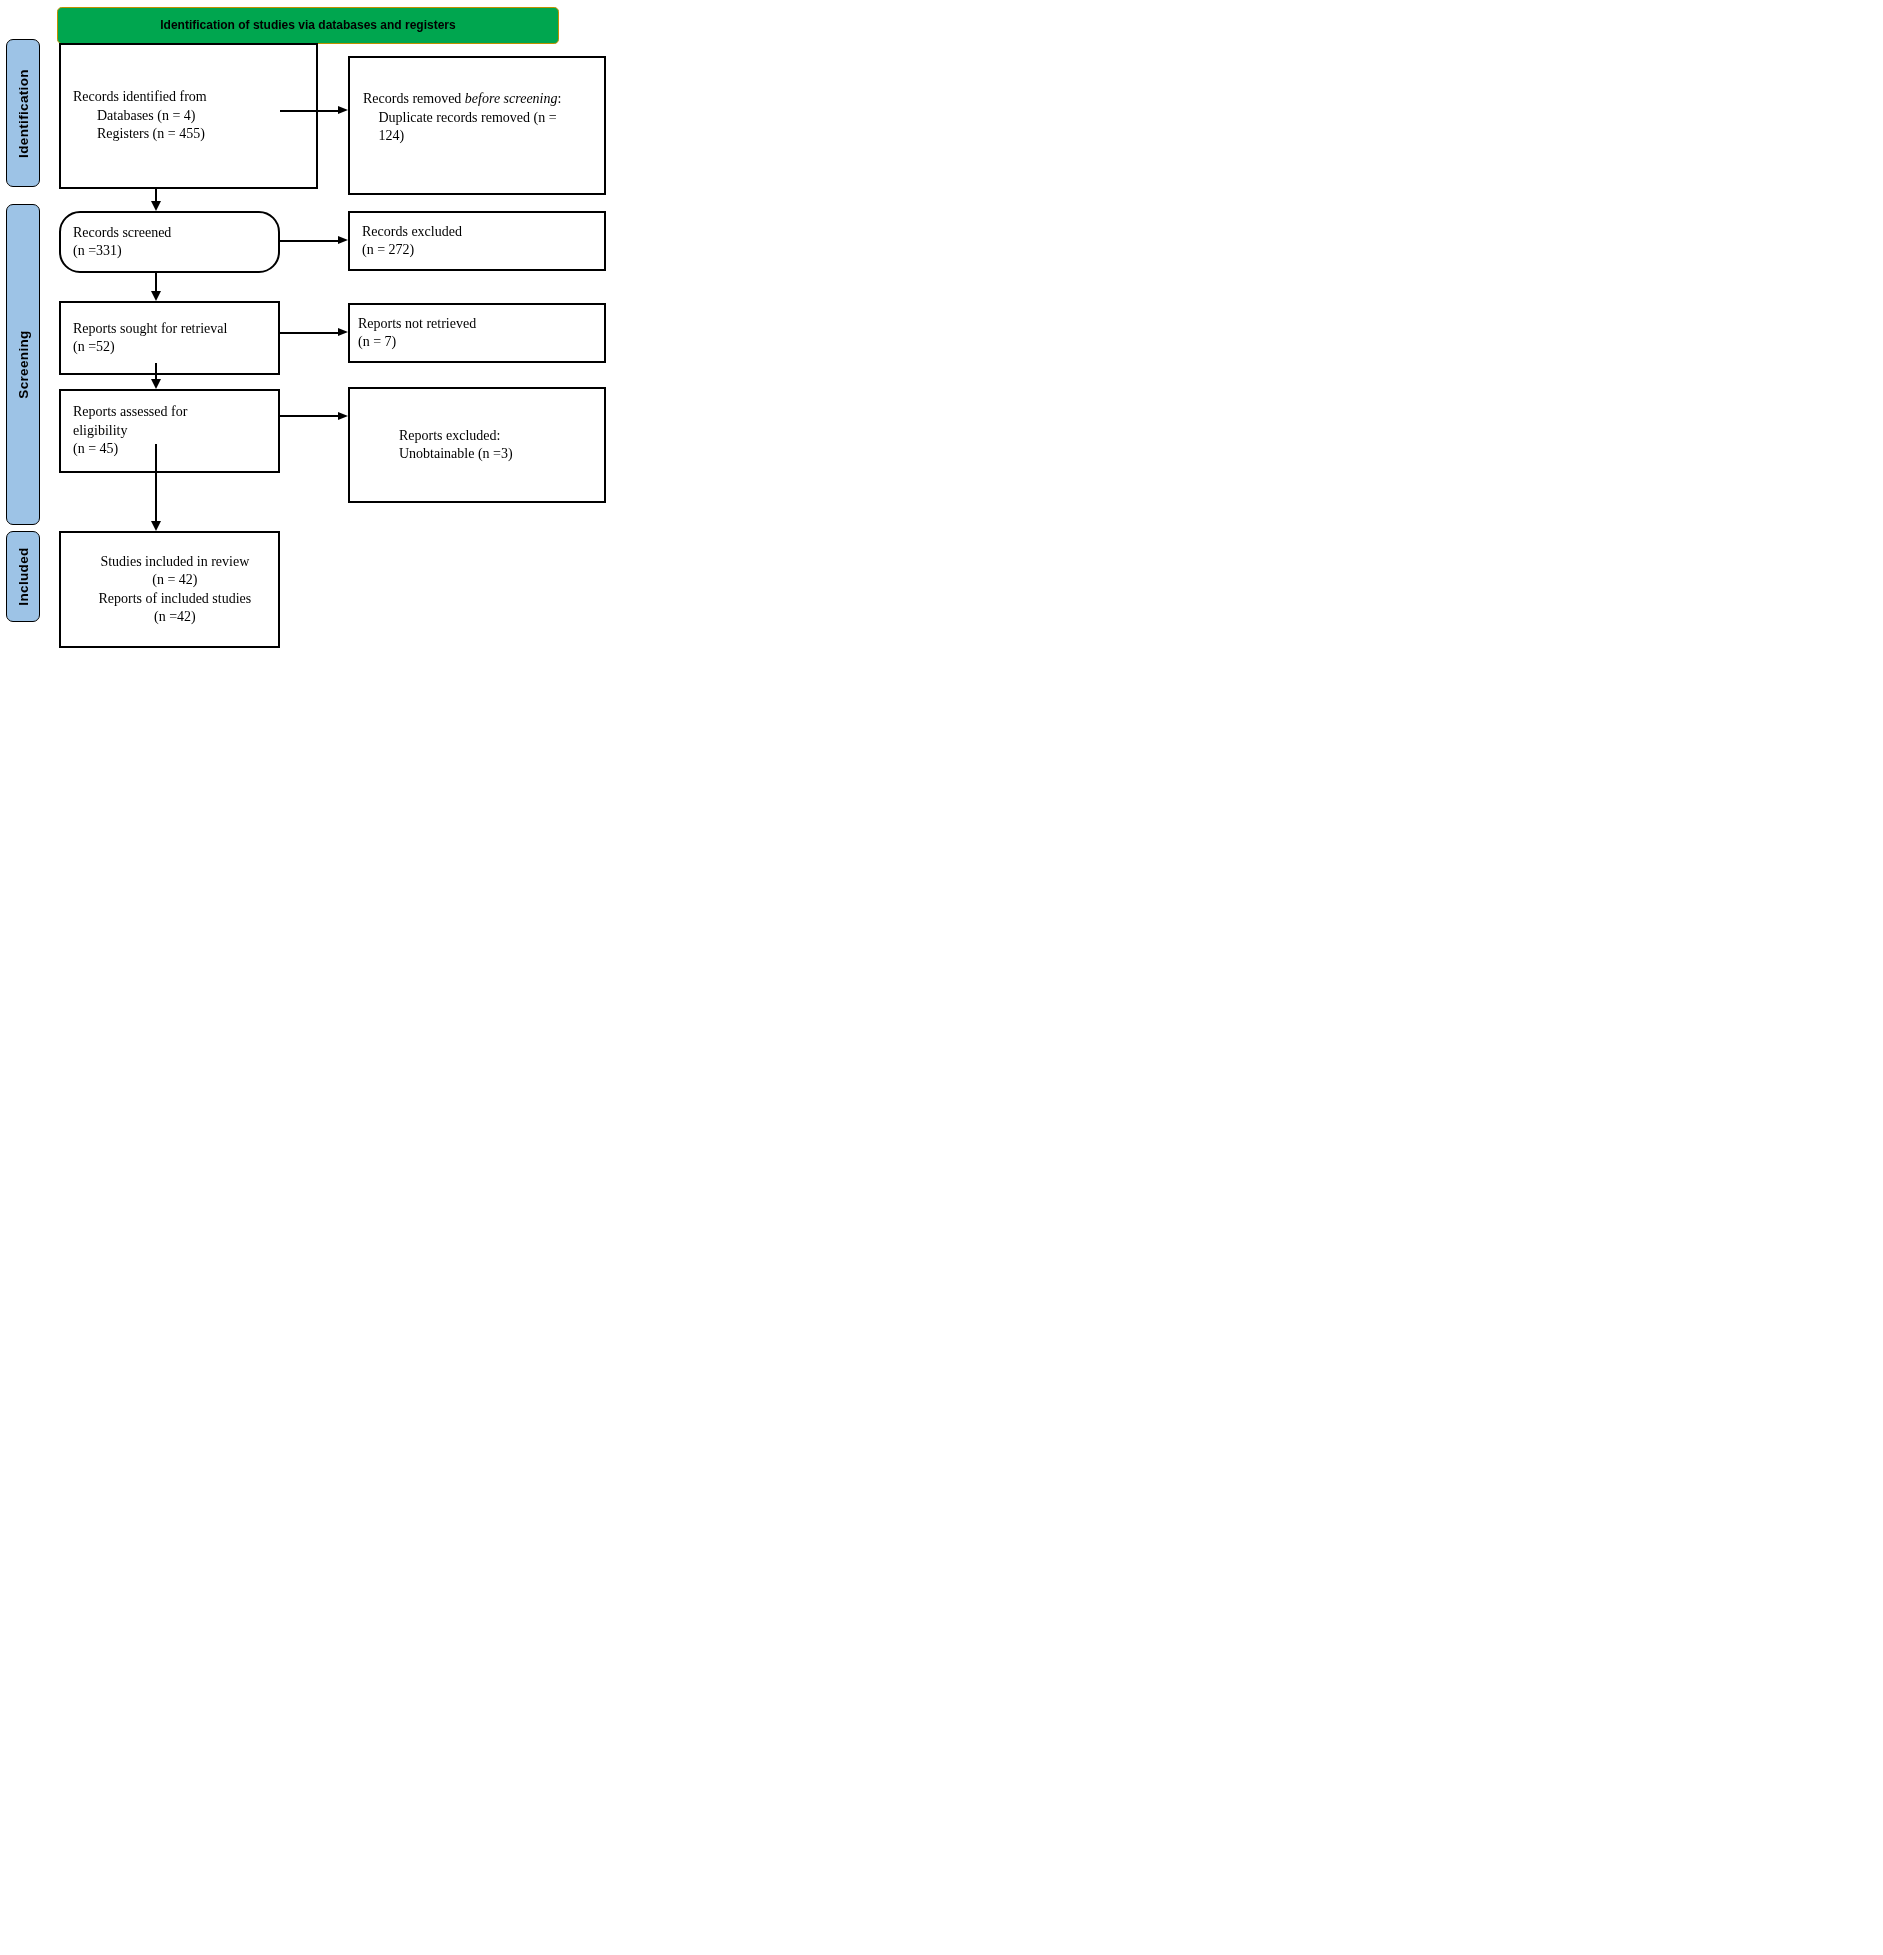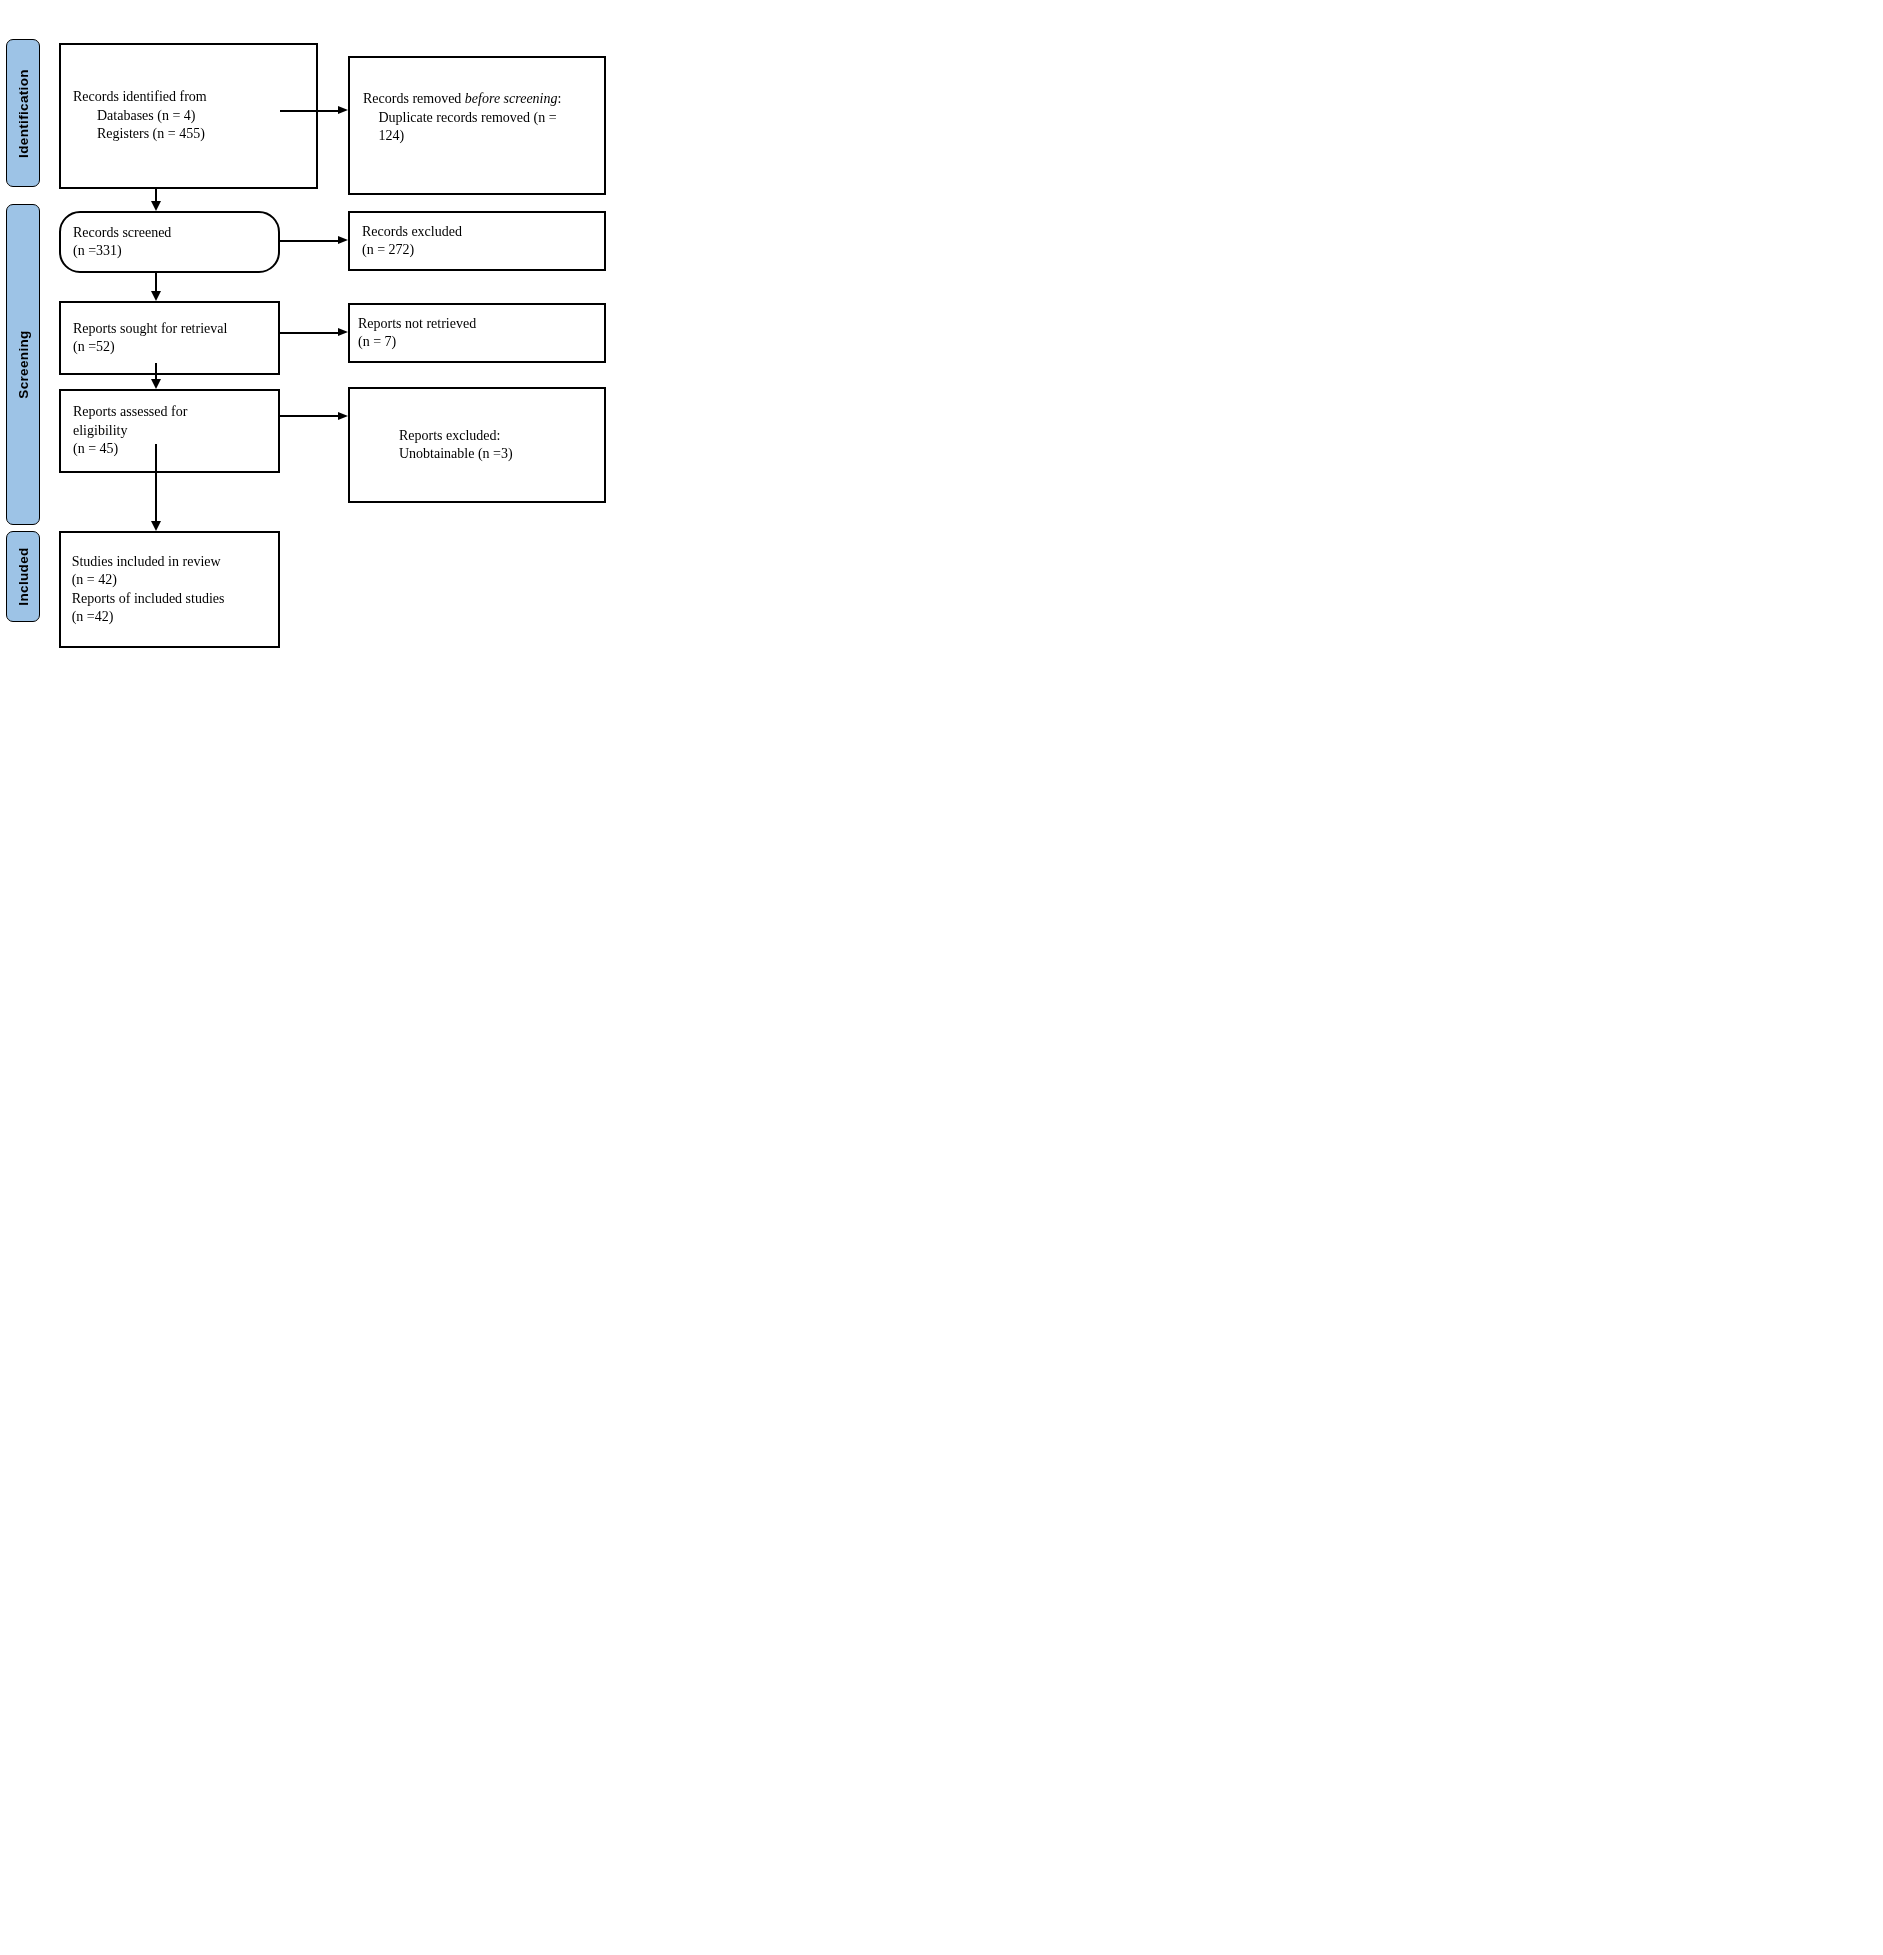--- a/index.html
+++ b/index.html
@@ -35,21 +35,21 @@
     display:flex;flex-direction:column;justify-content:center;
     font-size:14px;line-height:18.4px;
   }
   .fbox .bl{white-space:nowrap;}
   .ind{margin-left:24px;}           
   .ind2{margin-left:15.4px;}          
   #box-records-identified{left:59px;top:43px;width:259px;height:146px;padding-left:12px;}
   #box-records-screened  {left:59px;top:211px;width:221px;height:62px;padding-left:12px;border-radius:21px;}
   #box-reports-sought    {left:59px;top:301px;width:221px;height:74px;padding-left:12px;}
   #box-reports-assessed  {left:59px;top:389px;width:221px;height:84px;padding-left:12px;}
-  #box-studies-included  {left:59px;top:531px;width:221px;height:117px;padding-left:10.7px;}
+  #box-studies-included  {left:59px;top:531px;width:221px;height:117px;padding-left:10.7px;align-items:center;}
   #box-records-removed   {left:348px;top:44px;width:258px;height:139px;padding-left:13px;padding-bottom:15.4px;margin-top:12px;}
   #box-records-excluded  {left:348px;top:211px;width:258px;height:60px;padding-left:12px;}
   #box-reports-not-retrieved{left:348px;top:303px;width:258px;height:60px;padding-left:8px;}
   #box-reports-excluded  {left:348px;top:387px;width:258px;height:116px;padding-left:49px;}
   
   .vline{position:absolute;left:155px;width:1.8px;background:#000;}
   .vhead{position:absolute;left:151px;width:0;height:0;
          border-left:5.3px solid transparent;border-right:5.3px solid transparent;
          border-top:10px solid #000;}
   .hline{position:absolute;height:1.8px;background:#000;left:280px;width:59px;}
@@ -63,20 +63,23 @@
   #hline1{top:110px;} #hhead1{top:106px;}
   #hline2{top:240px;} #hhead2{top:236px;}
   #hline3{top:332px;} #hhead3{top:328px;}
   #hline4{top:415px;} #hhead4{top:412px;}
 </style>
 </head>
 <body>
 
 <div id="canvas">
 
+  <div class="banner">
+    <span>Identification of studies via databases and registers</span>
+  </div>
 
   <div class="rail" id="rail-identification">
     <span>Identification</span>
   </div>
   <div class="rail" id="rail-screening">
     <span>Screening</span>
   </div>
   <div class="rail" id="rail-included">
     <span>Included</span>
   </div>

